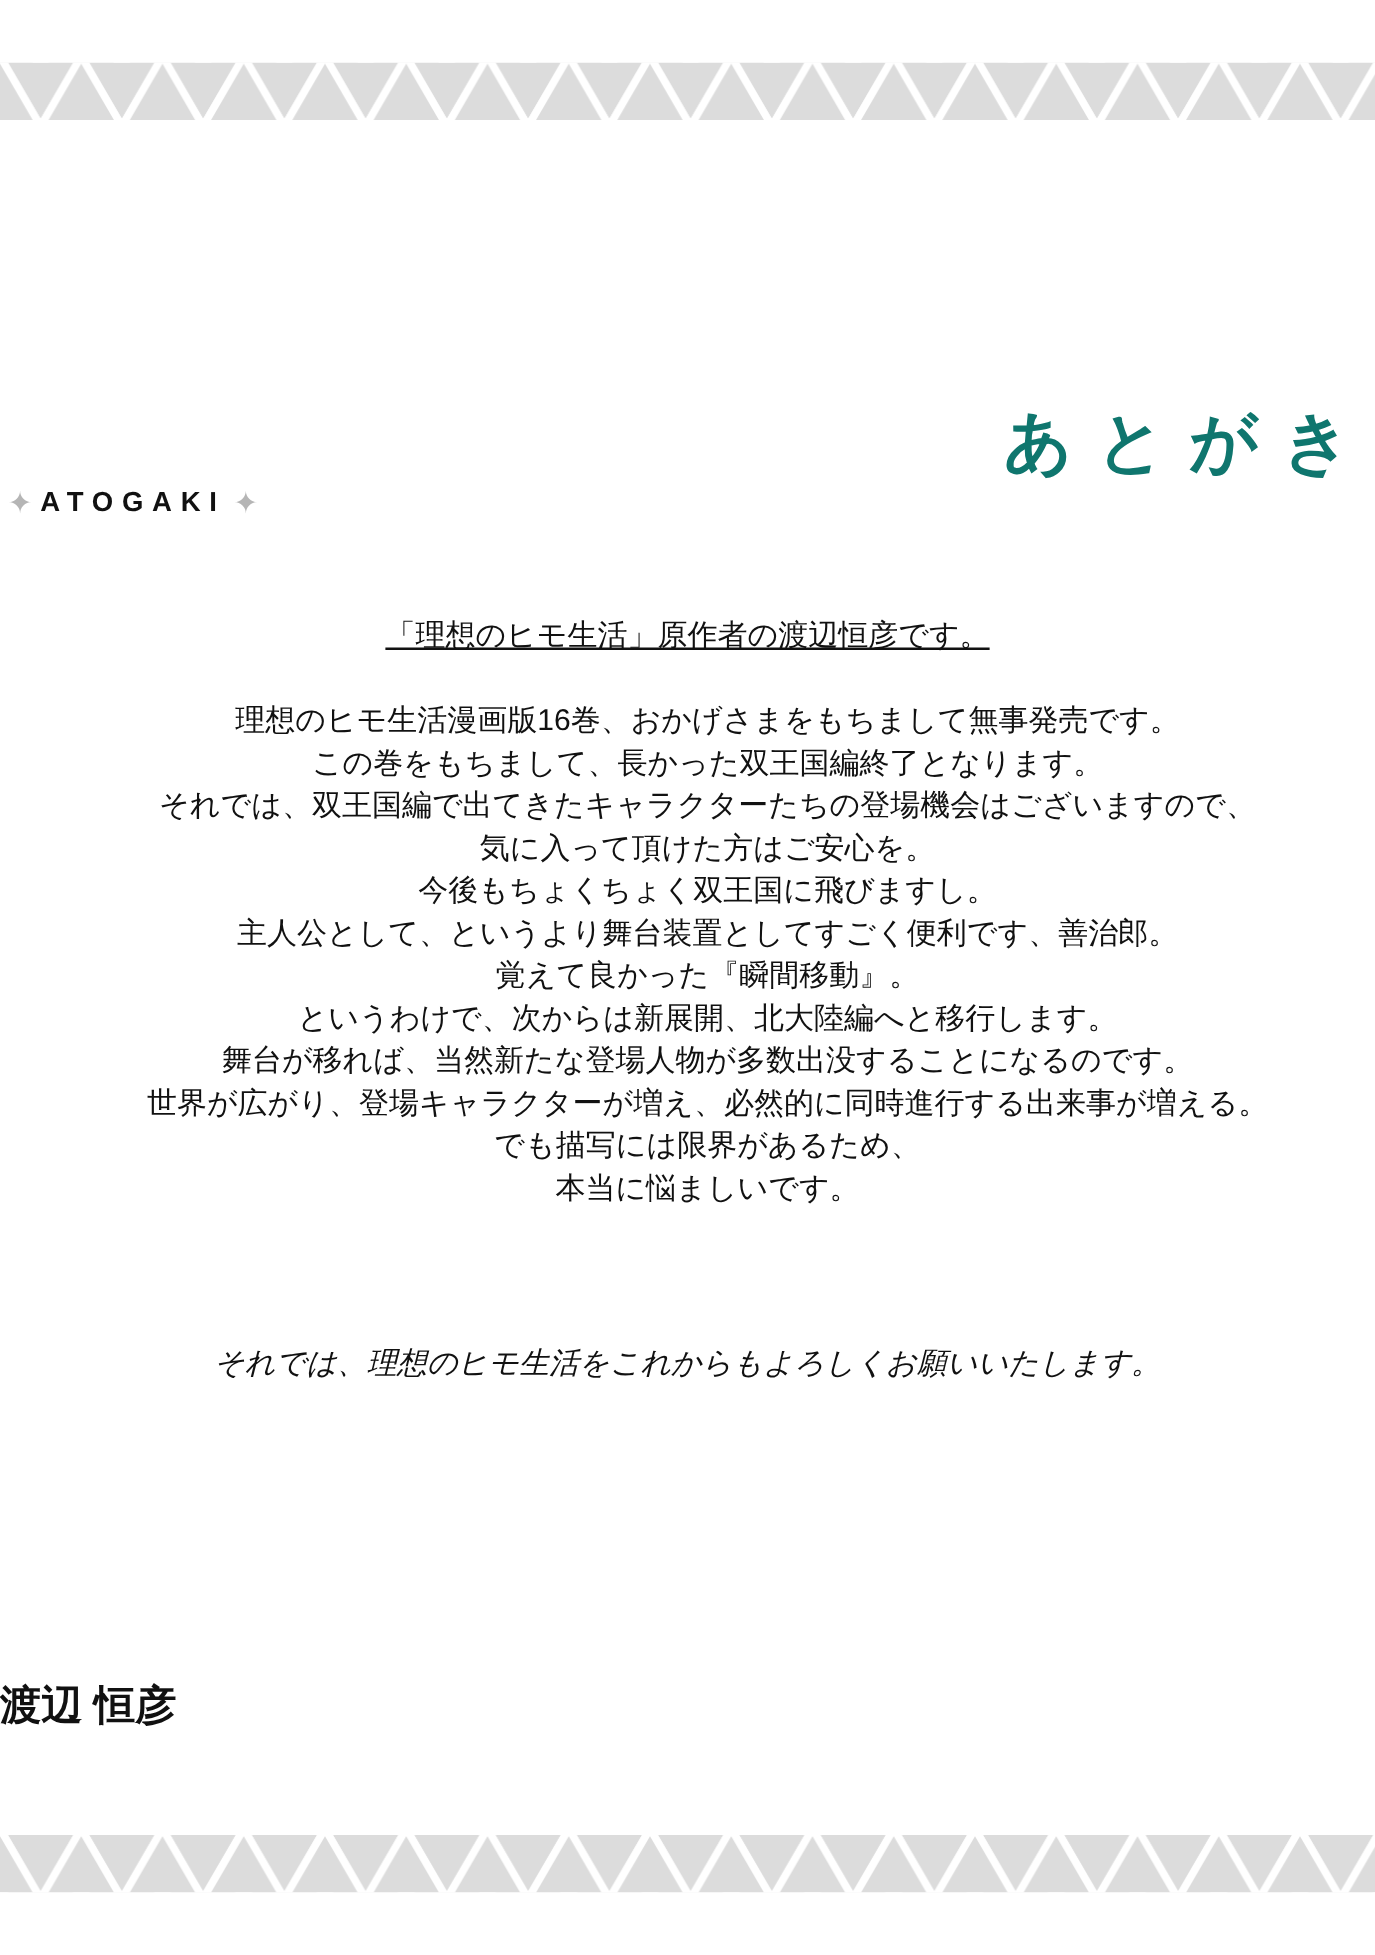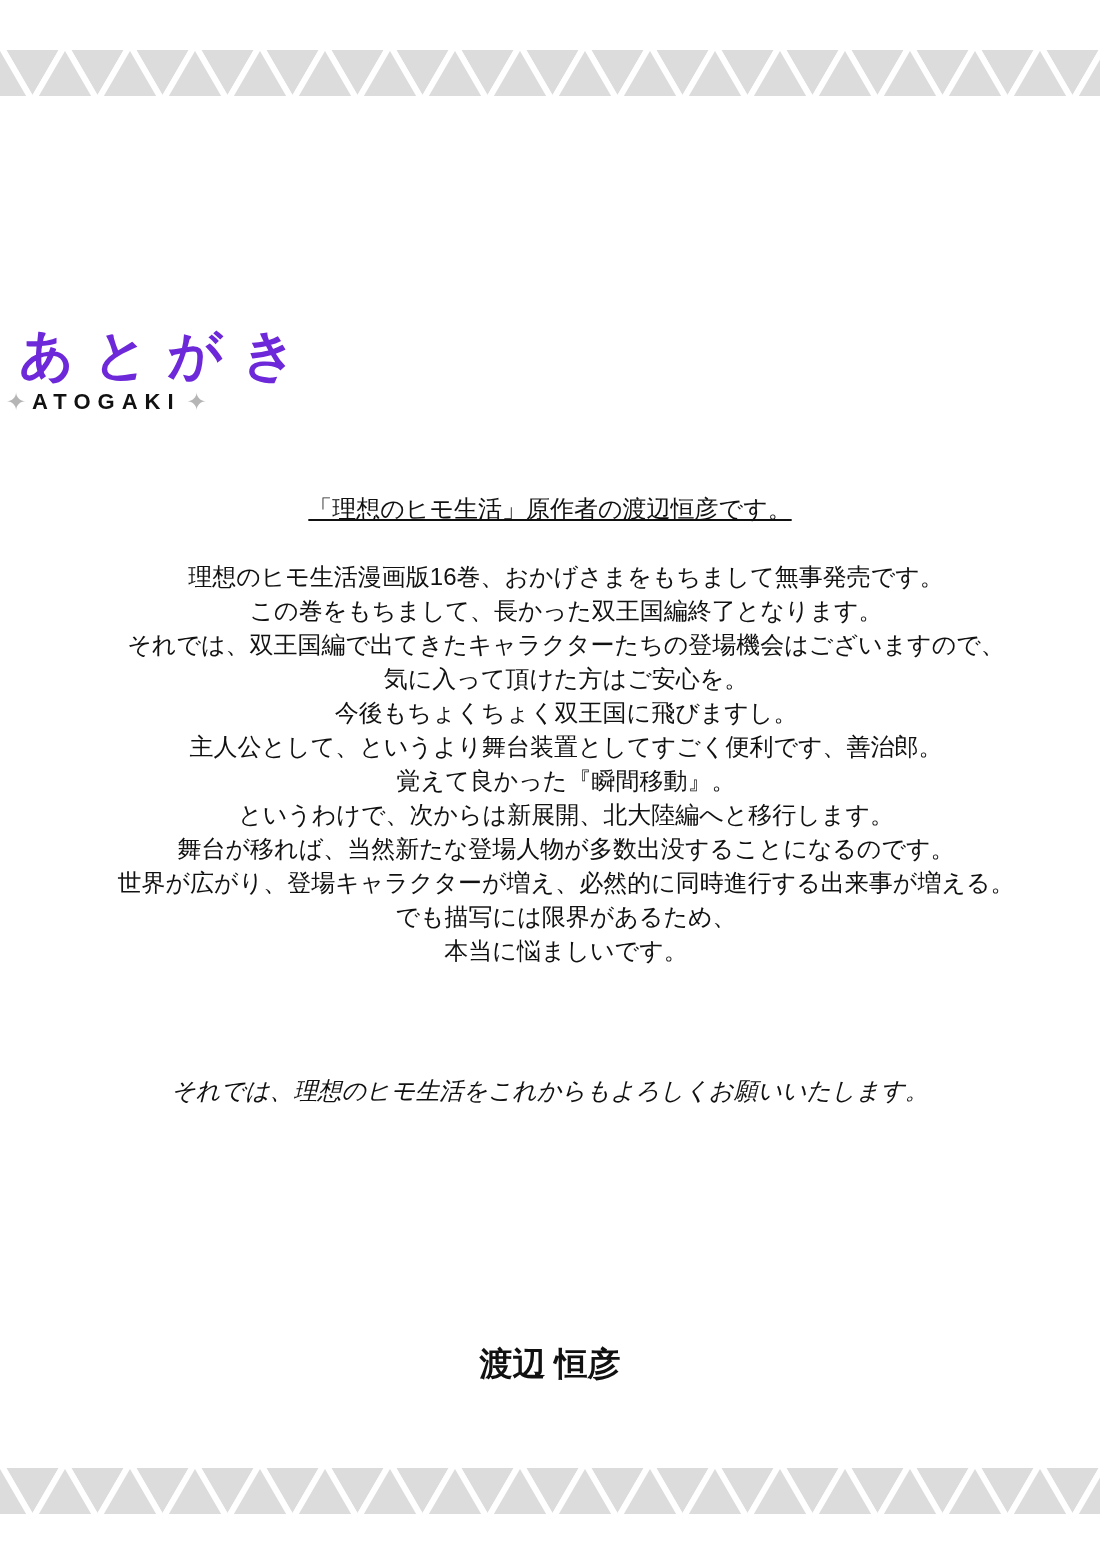--- a/index.html
+++ b/index.html
@@ -24,27 +24,27 @@
   }
   .border-top { top: 50px; }
   .border-bottom { top: 1468px; }
 
   .title {
     position: absolute;
     top: 322px;
     left: 0;
     width: 100%;
     margin: 0;
-    text-align: left;
+    text-align: right;
     font-size: 54px;
     font-weight: 900;
     letter-spacing: 19px;
     padding-left: 19px;
     box-sizing: border-box;
-    color: #6d28d9;
+    color: #0f766e;
     line-height: 64px;
   }
   .subtitle {
     position: absolute;
     top: 388px;
     left: 0;
     width: 100%;
     text-align: left;
     font-size: 22px;
     font-weight: 800;
@@ -93,21 +93,21 @@
     font-size: 24px;
     font-weight: 500;
     line-height: 34px;
     font-style: italic;
   }
   .author {
     position: absolute;
     top: 1342px;
     left: 0;
     width: 100%;
-    text-align: center;
+    text-align: left;
     font-size: 33px;
     font-weight: 800;
     line-height: 44px;
   }
 </style>
 </head>
 <body>
 
 <svg class="border border-top" viewBox="0 0 1100 46" preserveAspectRatio="none" xmlns="http://www.w3.org/2000/svg">
   <defs>

